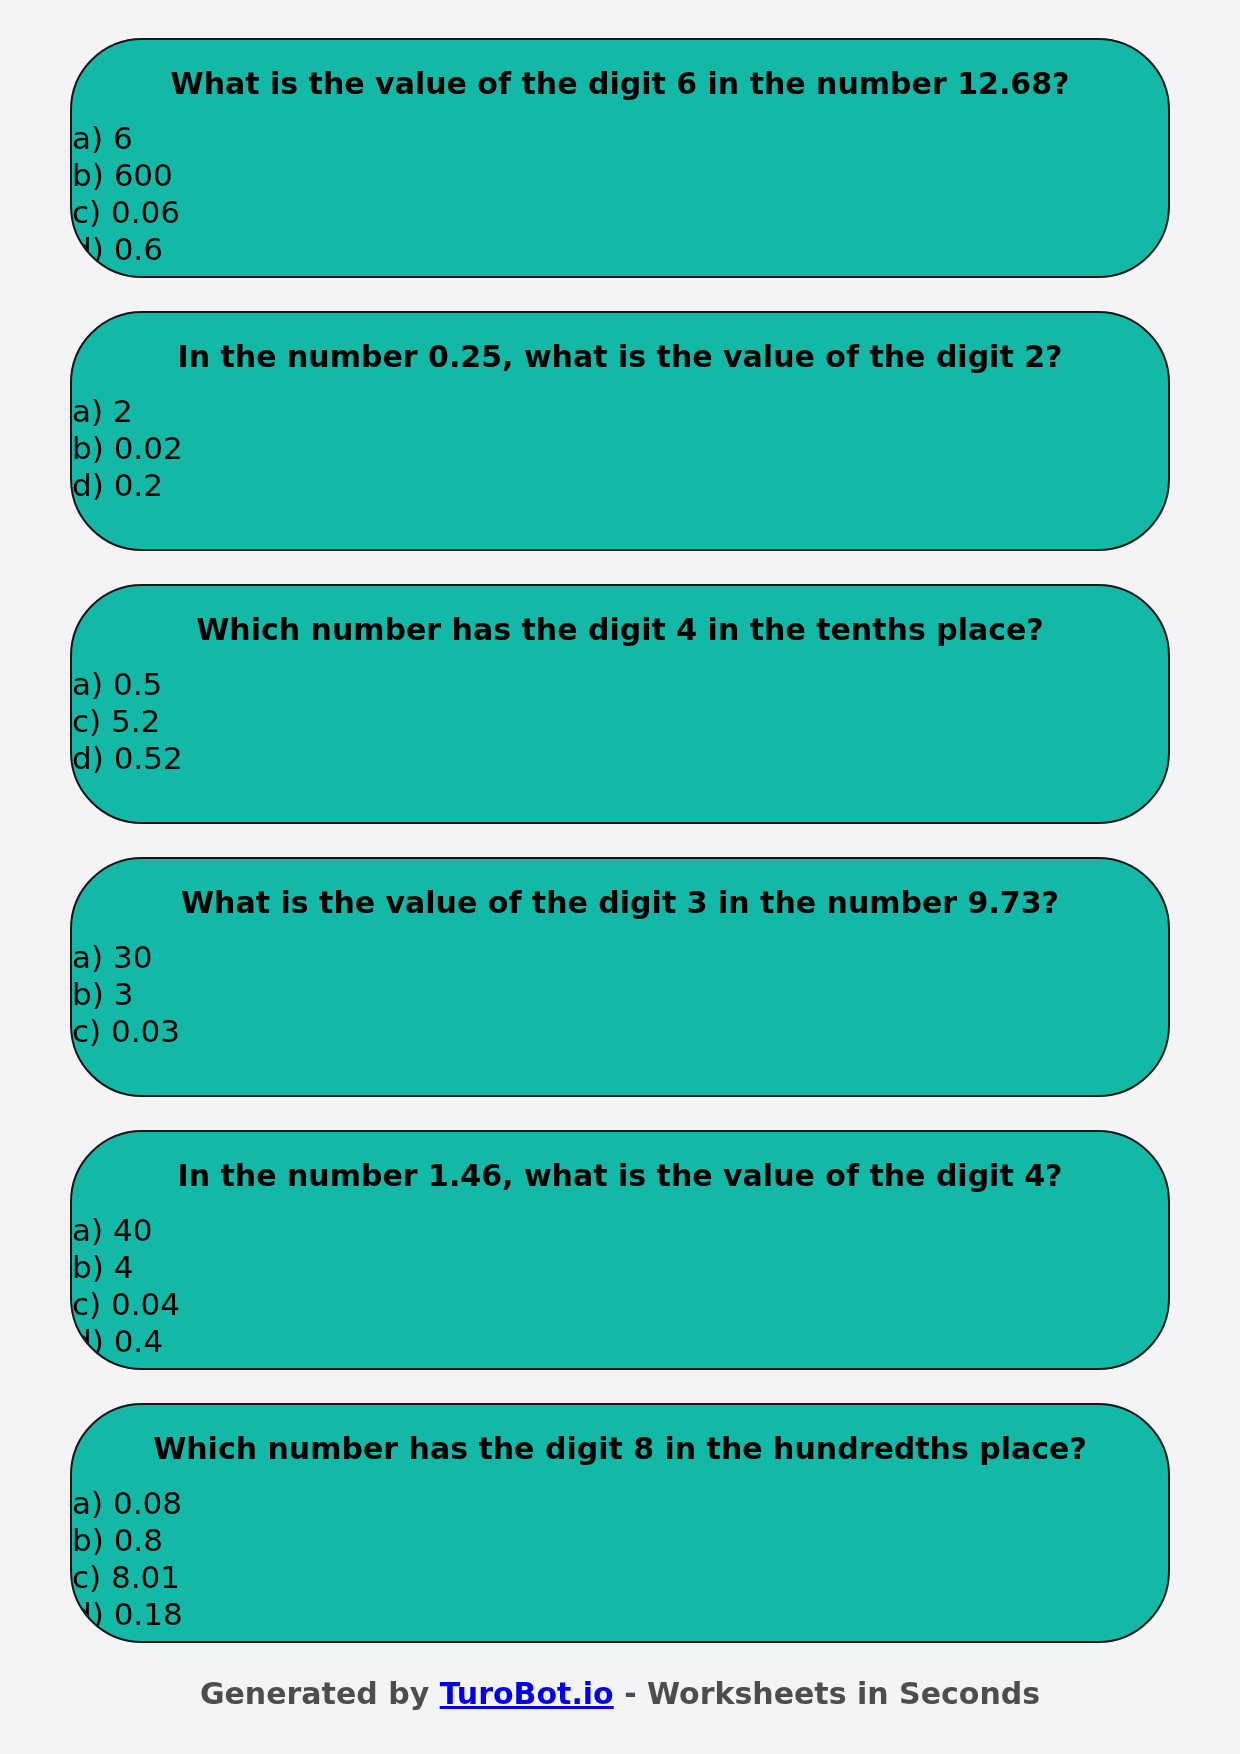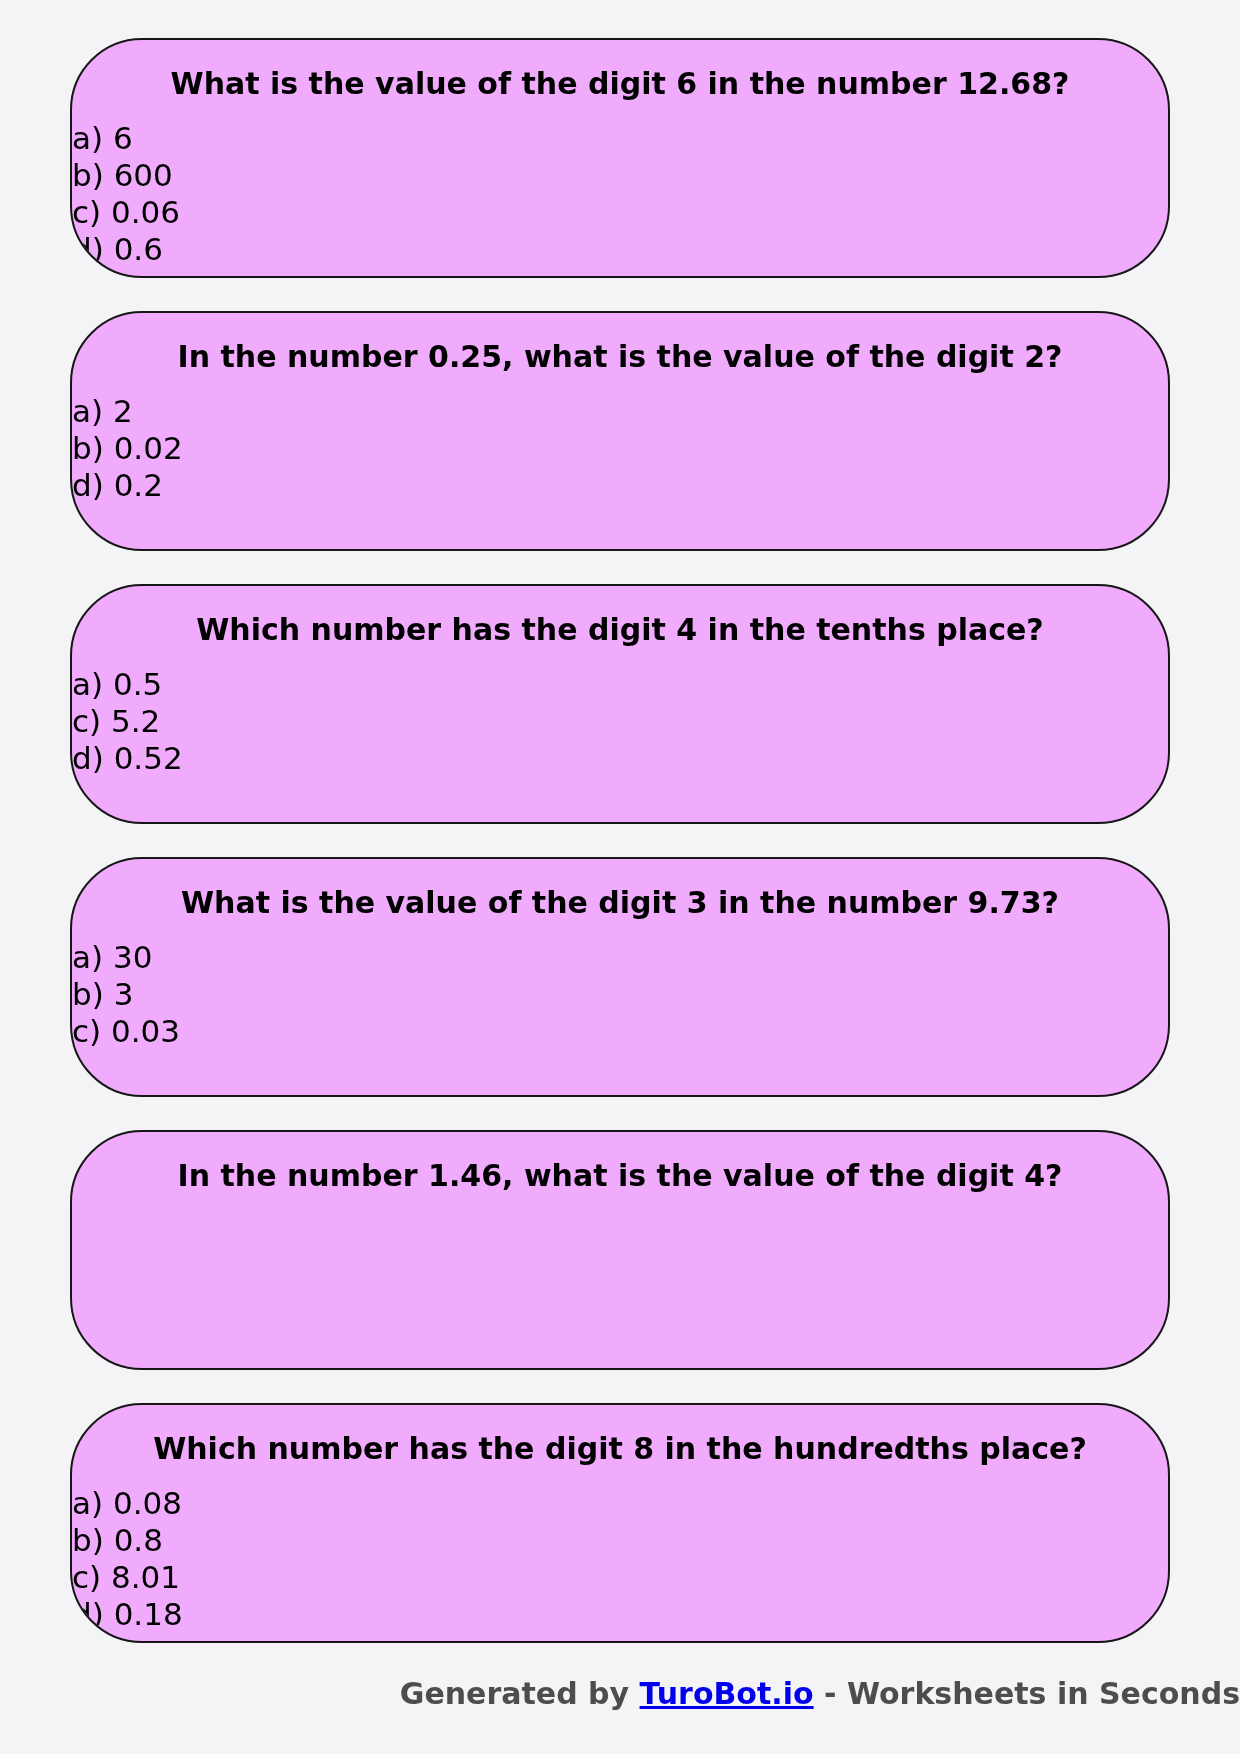--- a/index.html
+++ b/index.html
@@ -10,21 +10,21 @@
     font-family: "DejaVu Sans", sans-serif;
     overflow: hidden;
   }
   .worksheet {
     padding: 38px 70px 0 70px;
   }
   .question-card {
     box-sizing: border-box;
     width: 1100px;
     height: 240px;
-    background: #f0abfc;
+    background: #14b8a6;
     border: 2px solid #161616;
     border-radius: 72px;
     margin-bottom: 33px;
     overflow: hidden;
   }
   .question-title {
     margin-top: 26px;
     font-size: 30px;
     line-height: 36px;
     font-weight: bold;
@@ -37,21 +37,21 @@
     padding-left: 0;
   }
   .option {
     font-size: 31px;
     line-height: 37px;
     color: #000000;
     white-space: pre;
   }
   .footer {
     margin-top: 0;
-    text-align: right;
+    text-align: center;
     font-size: 30px;
     line-height: 36px;
     font-weight: bold;
     color: var(--footer-color, #4d4d4d);
   }
   .footer a {
     color: var(--link-color, #0000ee);
     text-decoration: underline;
     cursor: pointer;
   }
@@ -92,20 +92,26 @@
     <div class="question-title">What is the value of the digit 3 in the number 9.73?</div>
     <div class="options">
         <div class="option">a) 30</div>
         <div class="option">b) 3</div>
         <div class="option">c) 0.03</div>
       </div>
   </section>
 
   <section class="question-card">
     <div class="question-title">In the number 1.46, what is the value of the digit 4?</div>
+    <div class="options">
+        <div class="option">a) 40</div>
+        <div class="option">b) 4</div>
+        <div class="option">c) 0.04</div>
+        <div class="option">d) 0.4</div>
+      </div>
   </section>
 
   <section class="question-card">
     <div class="question-title">Which number has the digit 8 in the hundredths place?</div>
     <div class="options">
         <div class="option">a) 0.08</div>
         <div class="option">b) 0.8</div>
         <div class="option">c) 8.01</div>
         <div class="option">d) 0.18</div>
       </div>

